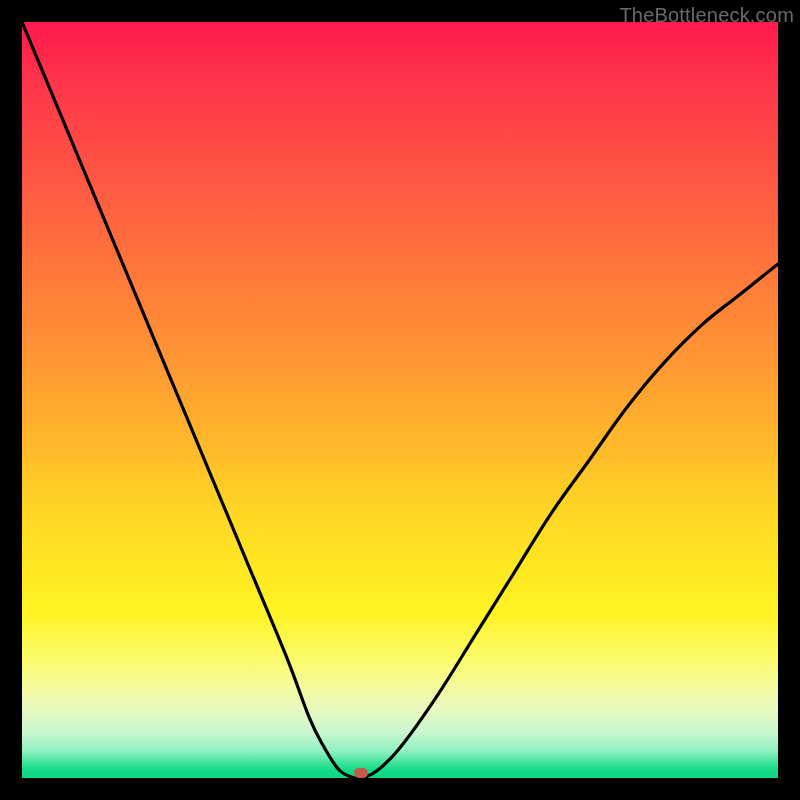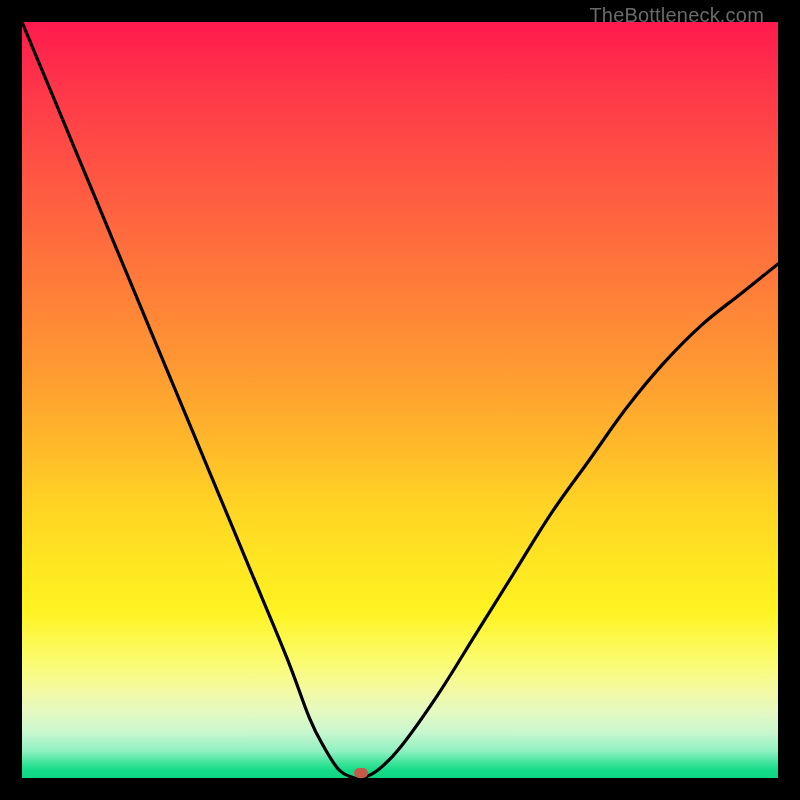--- a/index.html
+++ b/index.html
@@ -58,21 +58,21 @@
     position: absolute;
     width: 14px;
     height: 10px;
     border-radius: 5px;
     background: #c35a4a;
     transform: translate(-50%, -50%);
   }
   .watermark {
     position: absolute;
     top: 4px;
-    right: 36px;
+    right: 6px;
     color: #6a6a6a;
     font-size: 20px;
     font-weight: 500;
     letter-spacing: 0.2px;
   }
 </style>
 </head>
 <body>
 
 <div class="frame">

